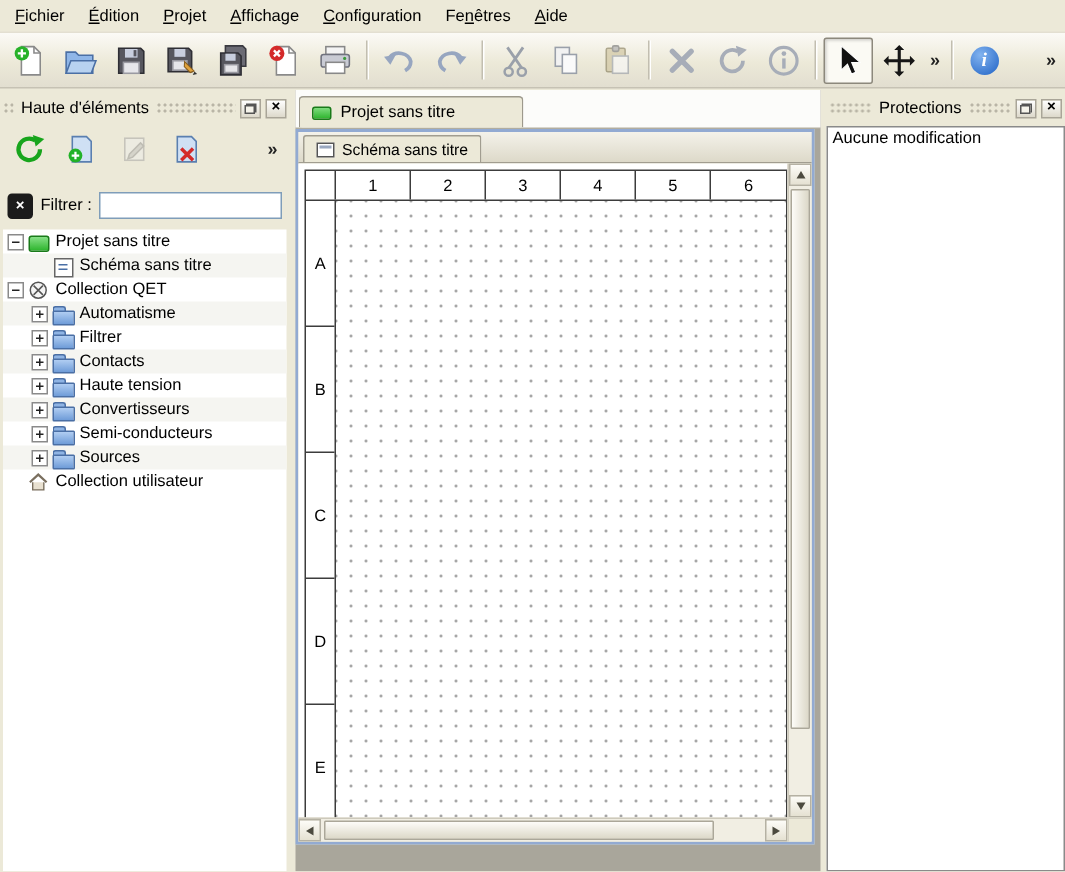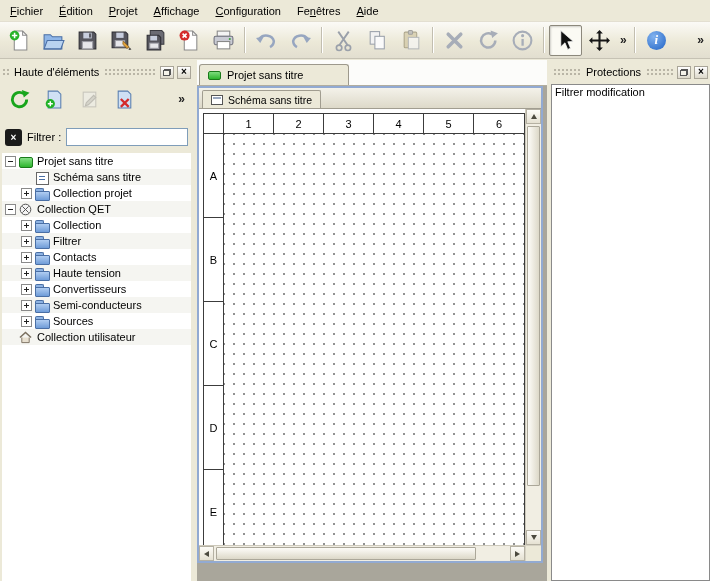--- a/index.html
+++ b/index.html
@@ -417,41 +417,35 @@
         <span class="ticon project"></span>
         <span class="tlabel">Projet sans titre</span>
       </div>
       <div class="trow">
         <span class="ind1"></span>
           <span class="exp none"></span>
         <span class="ticon schema"></span>
         <span class="tlabel">Schéma sans titre</span>
       </div>
       <div class="trow">
-        <span class="ind1"></span>
-          <span class="exp plus"></span>
-        <span class="ticon folder"></span>
-        <span class="tlabel">Collection projet</span>
-      </div>
-      <div class="trow">
         <span class="ind0"></span>
           <span class="exp minus"></span>
         <span class="ticon">
             <svg viewBox="0 0 13 13">
               <circle cx="6.5" cy="6.5" r="5.3" fill="#f4f4f4" stroke="#555"></circle>
               <path d="M3.4 3.4l6.2 6.2M9.6 3.4L3.4 9.6" stroke="#555"></path>
             </svg>
           </span>
         <span class="tlabel">Collection QET</span>
       </div>
       <div class="trow">
         <span class="ind1"></span>
           <span class="exp plus"></span>
         <span class="ticon folder"></span>
-        <span class="tlabel">Collection</span>
+        <span class="tlabel">Automatisme</span>
       </div>
       <div class="trow">
         <span class="ind1"></span>
           <span class="exp plus"></span>
         <span class="ticon folder"></span>
         <span class="tlabel">Filtrer</span>
       </div>
       <div class="trow">
         <span class="ind1"></span>
           <span class="exp plus"></span>
@@ -566,17 +560,17 @@
       <div class="dock-title">Protections</div>
       <div class="grip"></div>
       <div class="dock-btn">
           <span class="float-glyph"></span>
         </div>
       <div class="dock-btn">
           <span class="close-x">×</span>
         </div>
     </div>
     <div class="undo-list">
-      <div>Filtrer modification</div>
+      <div>Aucune modification</div>
     </div>
   </div>
 
 </div>
 
 </body></html>

